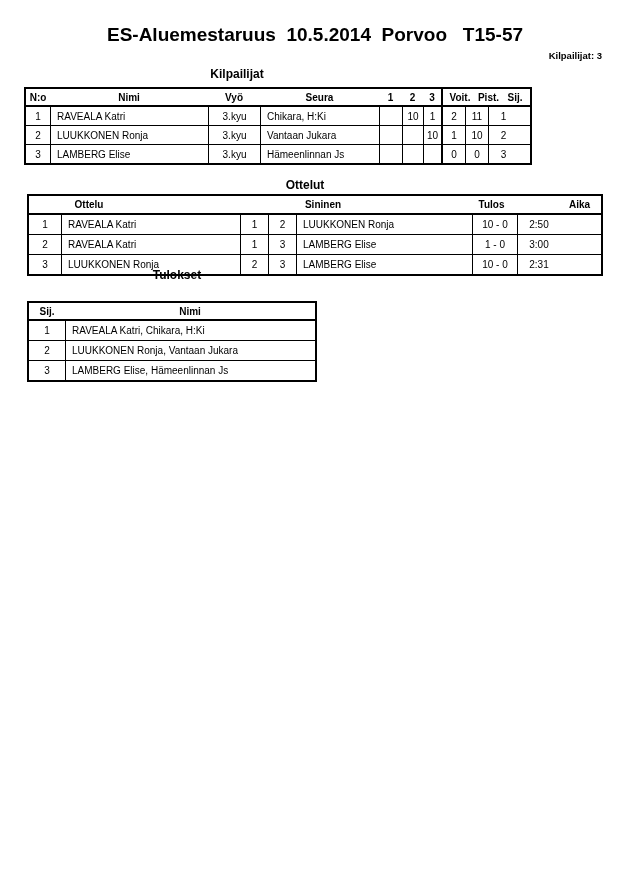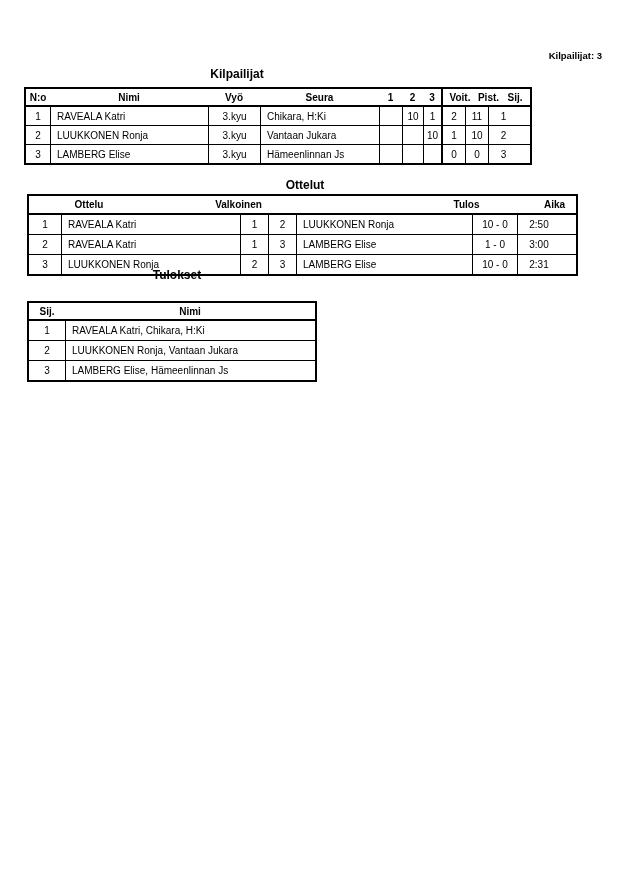--- a/index.html
+++ b/index.html
@@ -48,20 +48,21 @@
   .t2 .dc{height:19px;}
   .t2 .hc{height:17px;margin-left:44px;}
   .t3 .dc{height:19px;}
   .t3 .hc{height:16px;}
 </style>
 </head>
 <body>
 
 <div class="sheet">
 
+  <div class="page-title">ES-Aluemestaruus  10.5.2014  Porvoo   T15-57</div>
 
   <div class="count-label">Kilpailijat: 3</div>
 
   <div class="section-heading h-kilpailijat">Kilpailijat</div>
 
   <div class="jtable t1">
       <div class="row hrow">
         <div class="cell hc" style="width: 24px;">N:o</div>
         <div class="cell hc" style="width: 158px;">Nimi</div>
         <div class="cell hc" style="width: 52px;">Vyö</div>
@@ -109,22 +110,22 @@
         <div class="cell dc" style="width: 23px;">0</div>
         <div class="cell dc" style="width: 30px;">3</div>
       </div>
     </div>
 
   <div class="section-heading h-ottelut">Ottelut</div>
 
   <div class="jtable t2">
       <div class="row hrow">
         <div class="cell hc" style="width: 32px;">Ottelu</div>
-        <div class="cell hc" style="width: 179px;">Valkoinen</div>
         <div class="cell hc" style="width: 28px;"></div>
+        <div class="cell hc" style="width: 204px;">Sininen</div>
         <div class="cell hc" style="width: 45px;">Tulos</div>
         <div class="cell hc" style="width: 43px;">Aika</div>
       </div>
       <div class="row drow">
         <div class="cell dc" style="width: 32px;">1</div>
         <div class="cell dc left" style="width: 179px;">RAVEALA Katri</div>
         <div class="cell dc" style="width: 28px;">1</div>
         <div class="cell dc" style="width: 28px;">2</div>
         <div class="cell dc left" style="width: 176px;">LUUKKONEN Ronja</div>
         <div class="cell dc" style="width: 45px;">10 - 0</div>

